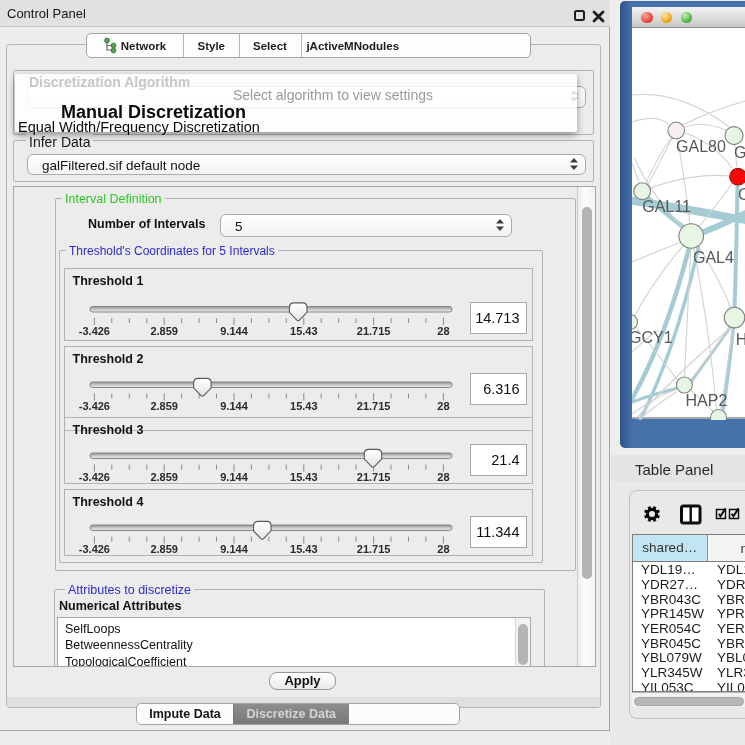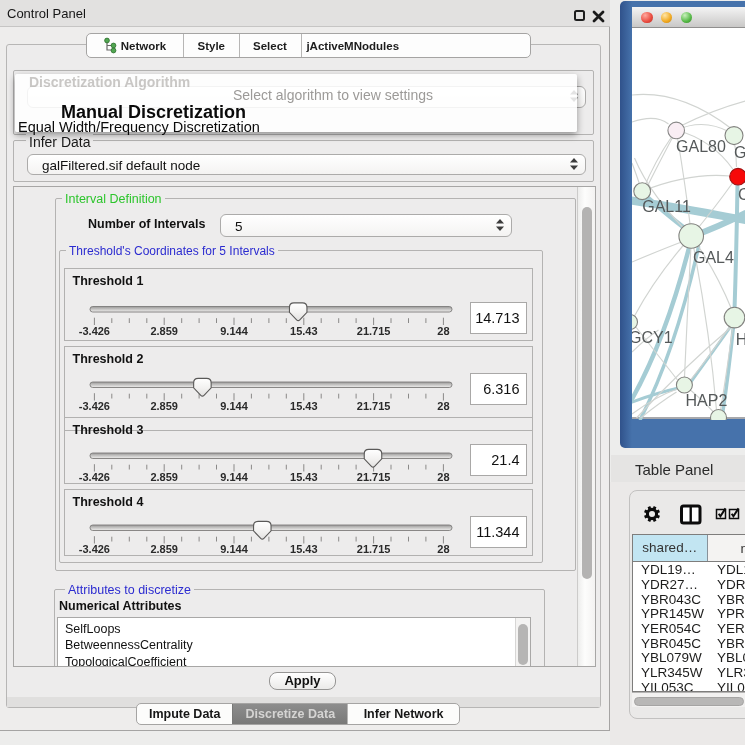--- a/index.html
+++ b/index.html
@@ -220,21 +220,20 @@
     <div id="vsb">
           <div id="vsbth"></div>
         </div>
   </div>
   <div class="abs" id="aprow"></div>
   <div class="abs" id="apstrip"></div>
   <div class="abs" id="apbtn">Apply</div>
   <div class="abs" id="btabs">
     <div class="tb" style="width:96px">Impute Data</div>
     <div class="tb sel" style="width:115.5px">Discretize Data</div>
-    <div class="tb" style="width:112.5px">Infer Network</div>
   </div>
 
   <div class="abs" id="popup">
     <span class="ghost">Discretization Algorithm</span>
     <span class="sel0">Select algorithm to view settings</span>
     <span class="it1">Manual Discretization</span>
     <span class="it2">Equal Width/Frequency Discretization</span>
   </div>
 </div>
 

